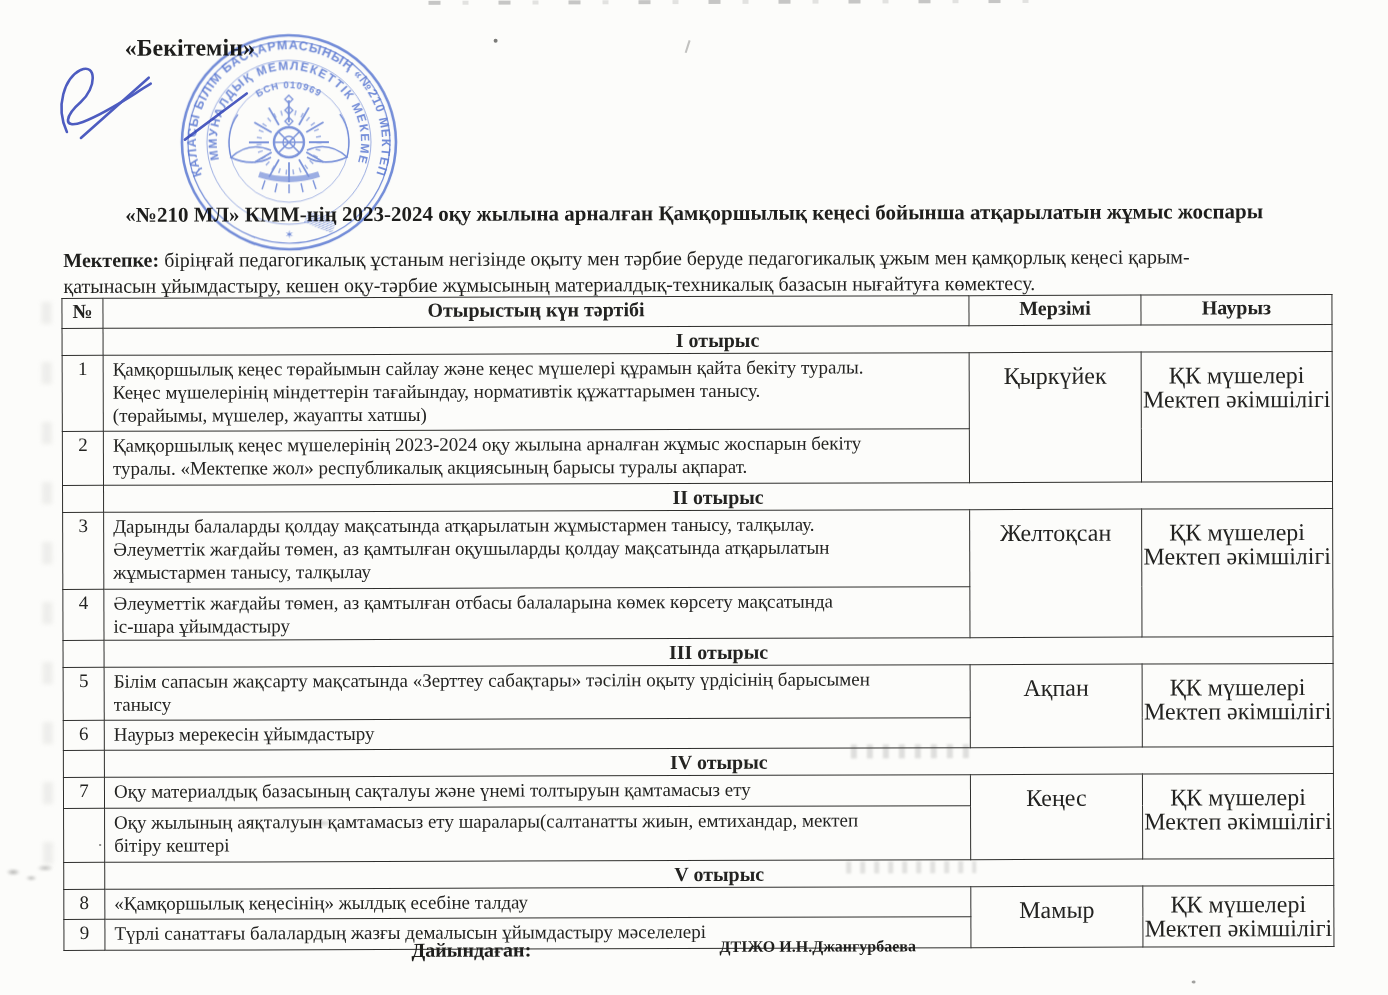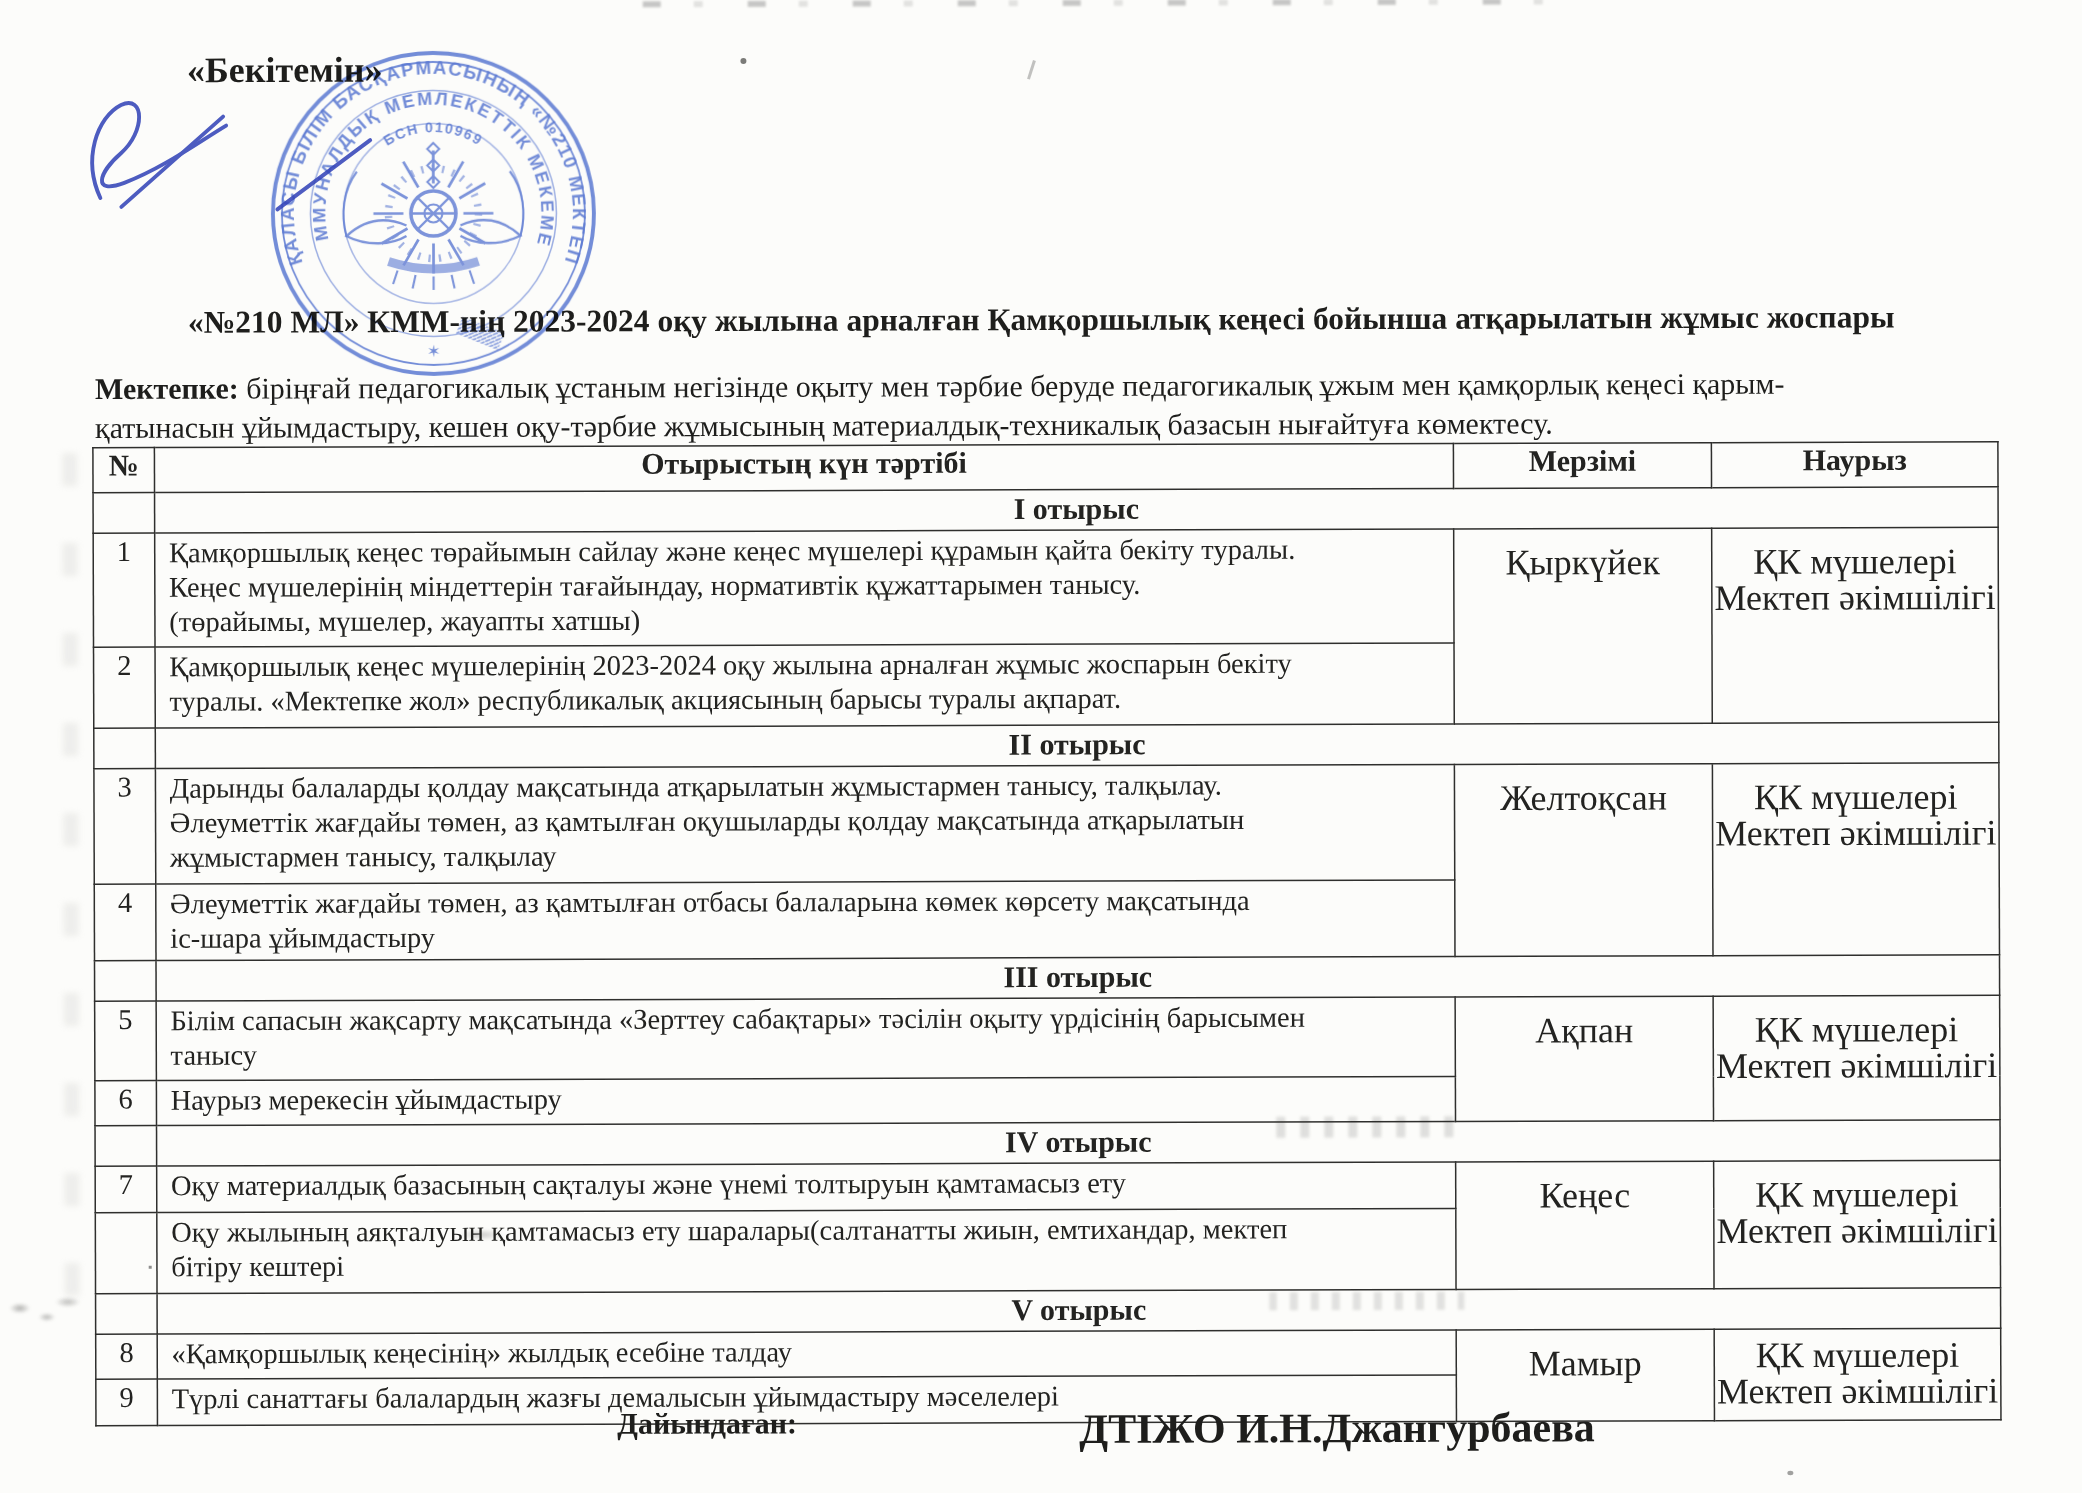--- a/index.html
+++ b/index.html
@@ -35,21 +35,21 @@
     font-size:19px;color:#232321;
   }
   table.plan td{border:1.6px solid #2f2f2d;vertical-align:top;}
   td.h{font-weight:bold;text-align:center;font-size:20px;height:27px;vertical-align:middle;}
   tr.section td{font-weight:bold;text-align:center;font-size:20px;height:24px;vertical-align:middle;}
   td.num{text-align:center;font-size:19px;padding-top:2px;}
   td.agenda{padding:2px 6px 2px 9px;line-height:23px;white-space:pre-line;}
   td.term,td.resp{text-align:center;padding-top:11px;font-size:24px;line-height:24px;}
   
   .footer-label{position:absolute;left:410px;top:938px;font-weight:bold;font-size:20px;text-align:center;}
-  .footer-name{position:absolute;left:718px;top:938px;font-weight:bold;font-size:28px;}
+  .footer-name{position:absolute;left:718px;top:938px;font-weight:bold;font-size:16px;}
   
   .top-strip{position:absolute;left:430px;top:0;width:620px;height:4px;opacity:.45;filter:blur(.7px);
     background:repeating-linear-gradient(90deg,rgba(40,40,40,.55) 0 12px,transparent 12px 34px,rgba(90,90,90,.35) 34px 40px,transparent 40px 70px);}
   .dot1{position:absolute;left:495px;top:38px;width:4px;height:4px;border-radius:50%;background:#5a5a58;opacity:.8;}
   .dot2{position:absolute;left:1190px;top:982px;width:4px;height:3px;border-radius:50%;background:#8a8a88;opacity:.8;}
   .slash1{position:absolute;left:688px;top:40px;width:2px;height:13px;background:#9a9a98;transform:rotate(18deg);opacity:.6;}
   .left-streak{position:absolute;left:42px;top:300px;width:10px;height:590px;opacity:.20;filter:blur(2px);
     background:repeating-linear-gradient(180deg,#b9b9b5 0 22px,transparent 22px 60px);}
   .smudge1{position:absolute;left:0px;top:852px;width:58px;height:36px;opacity:.55;filter:blur(1px);
     background:

